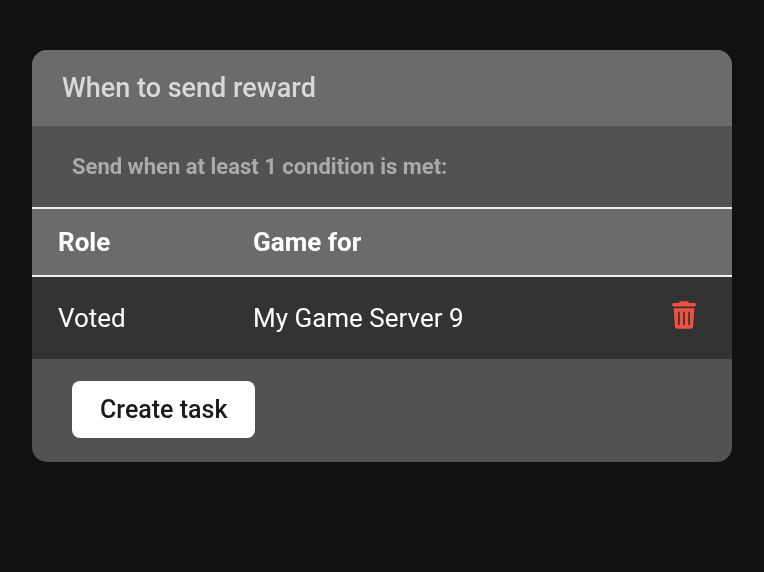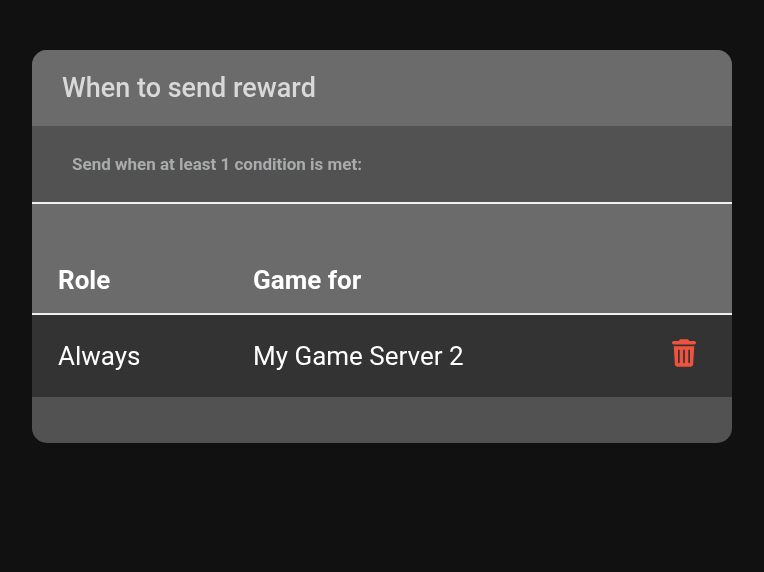--- a/index.html
+++ b/index.html
@@ -26,38 +26,37 @@
     .card-header-title {
       color: #d9d9d9;
       font-size: 27px;
       font-weight: 500;
     }
     .card-subtitle {
       padding: 28px 30px 28px 40px;
     }
     .card-subtitle-text {
       color: #a9abac;
-      font-size: 17px;
+      font-size: 22px;
       font-weight: 700;
     }
     .table {
       width: 100%;
     }
     .table-head {
       background: #6b6b6b;
       border-top: 2px solid #f0f0f0;
       border-bottom: 2px solid #f0f0f0;
       display: flex;
       padding: 18px 26px;
     }
     .th {
       color: #ffffff;
       font-size: 26px;
       font-weight: 700;
-      margin-top: 43px;
     }
     .th.col-role { width: 195px; flex: 0 0 195px; }
     .th.col-voted { flex: 1; }
     .table-row {
       background: #333333;
       display: flex;
       align-items: center;
       padding: 24px 26px;
     }
     .td {
@@ -116,27 +115,28 @@
   <div class="card-subtitle">
     <div class="card-subtitle-text">Send when at least 1 condition is met:</div>
   </div>
 
   <div class="table">
     <div class="table-head">
       <div class="th col-role">Role</div>
       <div class="th col-voted">Game for</div>
     </div>
     <div class="table-row">
-      <div class="td col-role">Always</div>
-      <div class="td col-voted">My Game Server 2</div>
+      <div class="td col-role">Voted</div>
+      <div class="td col-voted">My Game Server 9</div>
       <div class="td col-action">
         <span class="trash-icon">
           <svg viewBox="0 0 448 512">
               <path d="M135.2 17.7C140.6 6.8 151.7 0 163.8 0H284.2c12.1 0 23.2 6.8 28.6 17.7L320 32h96c17.7 0 32 14.3 32 32s-14.3 32-32 32H32C14.3 96 0 81.7 0 64s14.3-32 32-32h96l7.2-14.3zM32 128H416l-21.2 339c-1.6 25.3-22.6 45-47.9 45H101.1c-25.3 0-46.3-19.7-47.9-45L32 128zm96 64c-8.8 0-16 7.2-16 16v224c0 8.8 7.2 16 16 16s16-7.2 16-16V208c0-8.8-7.2-16-16-16zm96 0c-8.8 0-16 7.2-16 16v224c0 8.8 7.2 16 16 16s16-7.2 16-16V208c0-8.8-7.2-16-16-16zm96 0c-8.8 0-16 7.2-16 16v224c0 8.8 7.2 16 16 16s16-7.2 16-16V208c0-8.8-7.2-16-16-16z"></path>
             </svg>
         </span>
       </div>
     </div>
   </div>
 
   <div class="card-footer">
+    <button class="btn btn-secondary">Create task</button>
   </div>
 </div>
 
 </body></html>

